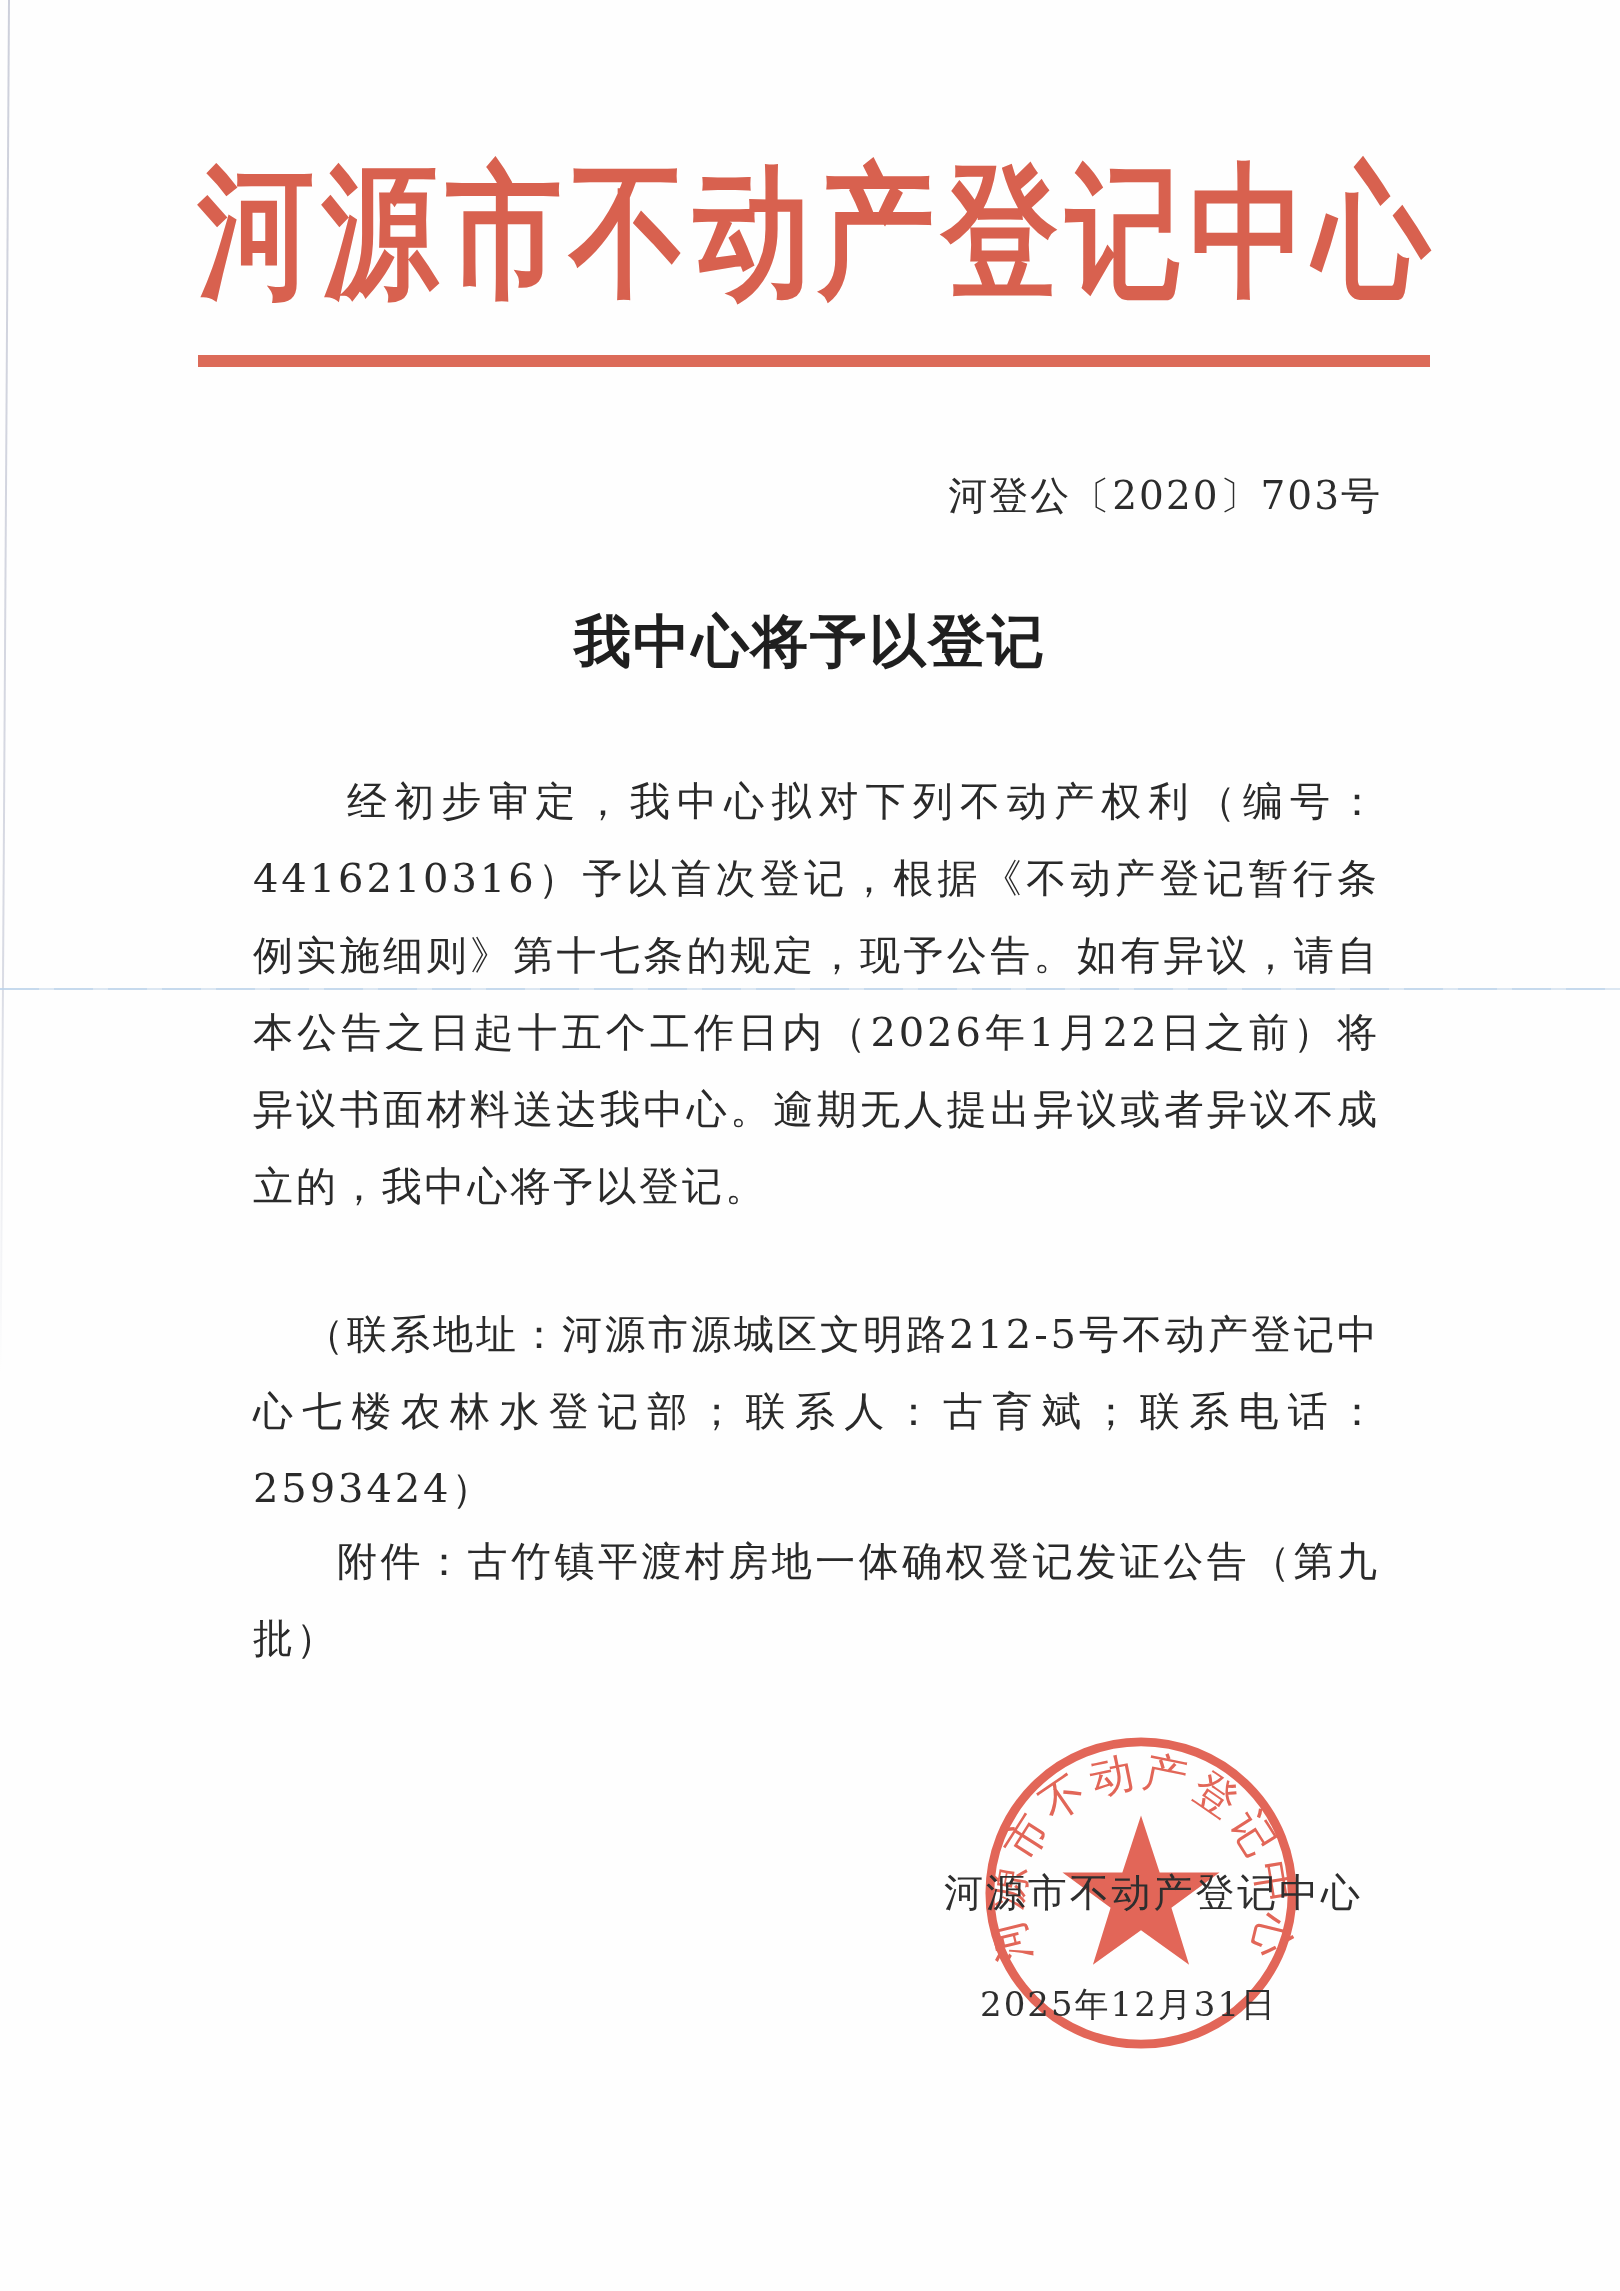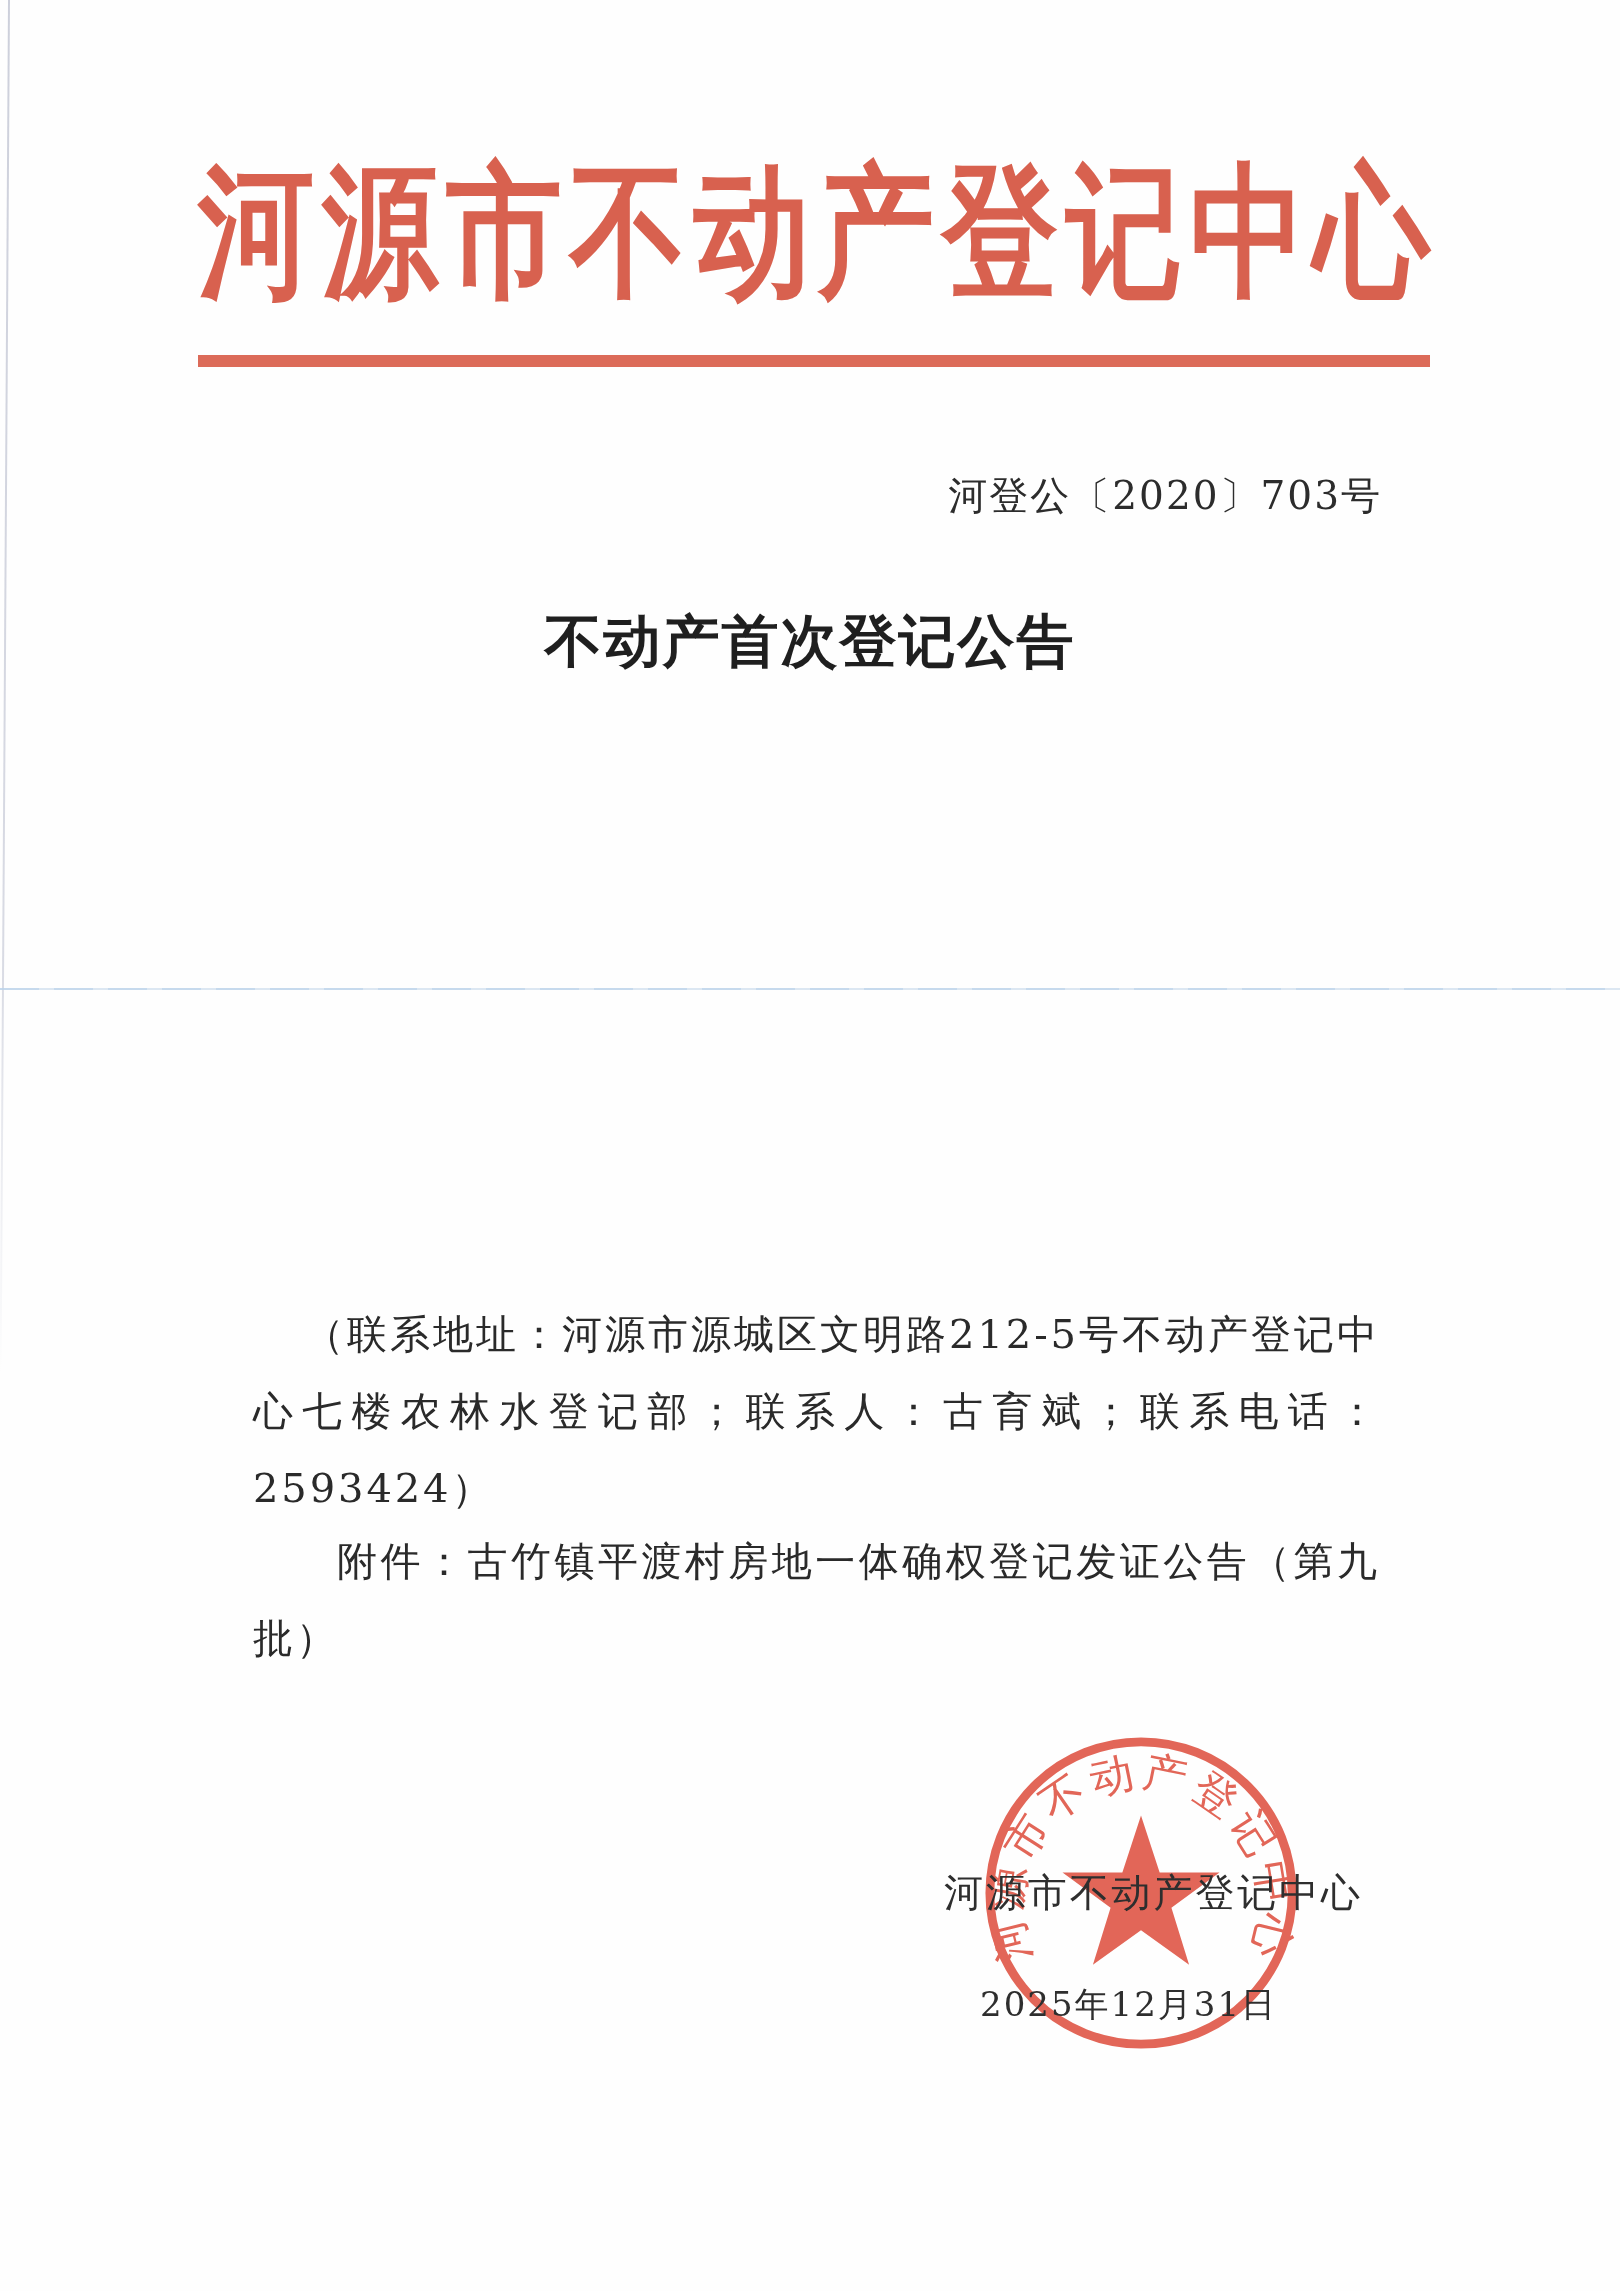--- a/index.html
+++ b/index.html
@@ -147,22 +147,23 @@
     <span class="masthead-char">产</span>
     <span class="masthead-char">登</span>
     <span class="masthead-char">记</span>
     <span class="masthead-char">中</span>
     <span class="masthead-char">心</span>
   </div>
   <div class="red-rule"></div>
 
   <div class="doc-number">河登公〔2020〕703号</div>
 
-  <div class="doc-title">不动产首次登记公告</div>
+  <div class="doc-title">我中心将予以登记</div>
 
+  <div class="body-text para-1">经初步审定，我中心拟对下列不动产权利（编号：4416210316）予以首次登记，根据《不动产登记暂行条例实施细则》第十七条的规定，现予公告。如有异议，请自本公告之日起十五个工作日内（2026年1月22日之前）将异议书面材料送达我中心。逾期无人提出异议或者异议不成立的，我中心将予以登记。</div>
   <div class="body-text para-contact">（联系地址：河源市源城区文明路212-5号不动产登记中心七楼农林水登记部；联系人：古育斌；联系电话：2593424）</div>
   <div class="body-text para-attach">附件：古竹镇平渡村房地一体确权登记发证公告（第九批）</div>
 
   <div class="stamp">
     <svg viewBox="0 0 322 322" xmlns="http://www.w3.org/2000/svg">
       <defs>
         <path id="seal-arc" d="M 52 230 A 122 122 0 1 1 270 230" fill="none"></path>
       </defs>
       <circle cx="161" cy="161" r="154" fill="none" stroke="#e05a4a" stroke-width="9"></circle>
       <text font-family="DejaVu Sans, Liberation Sans, sans-serif" font-size="44" fill="#e05a4a" letter-spacing="5">

